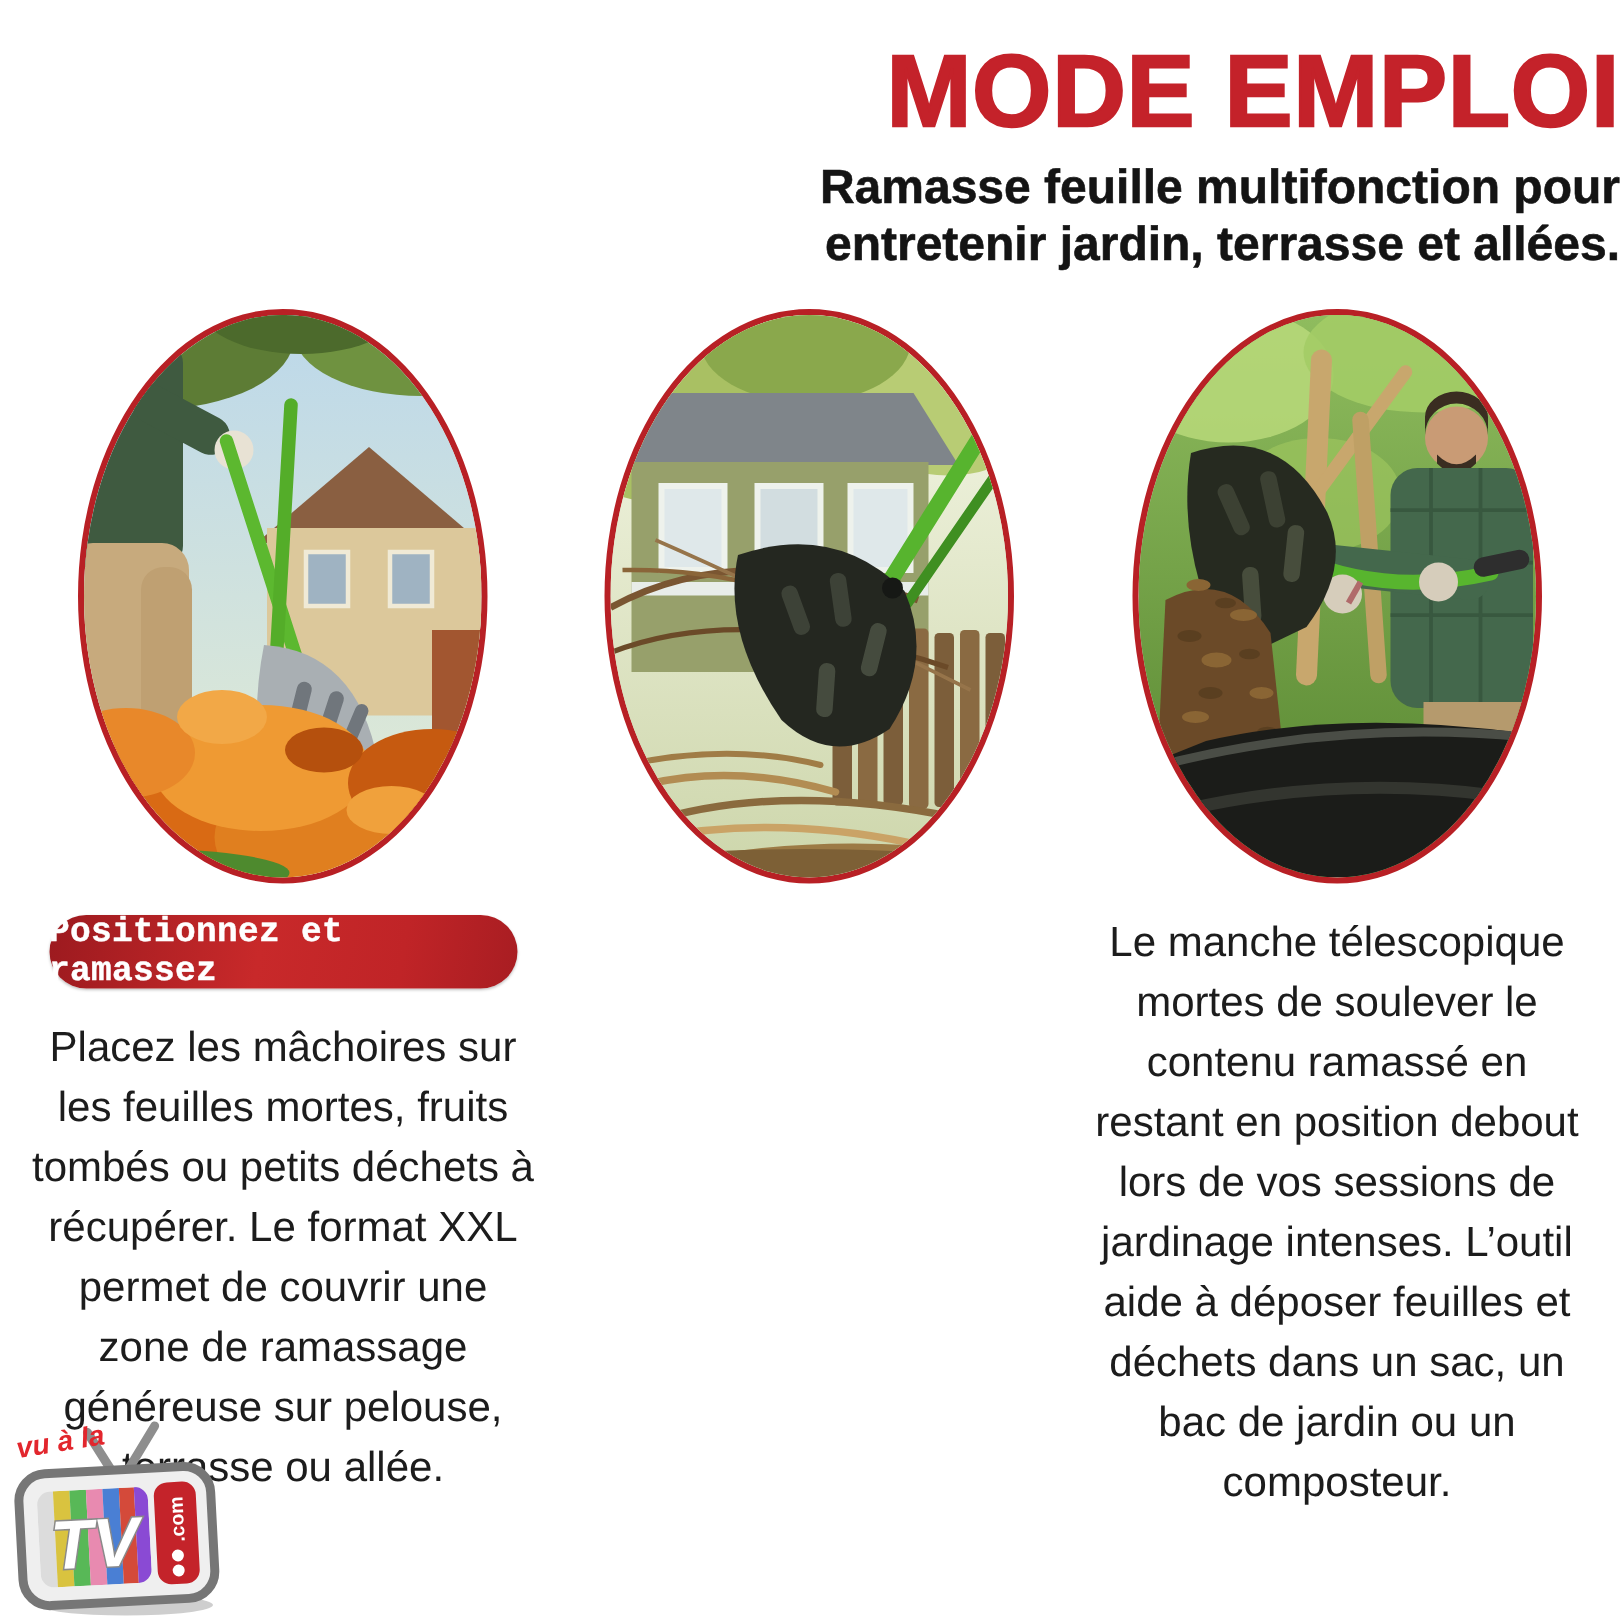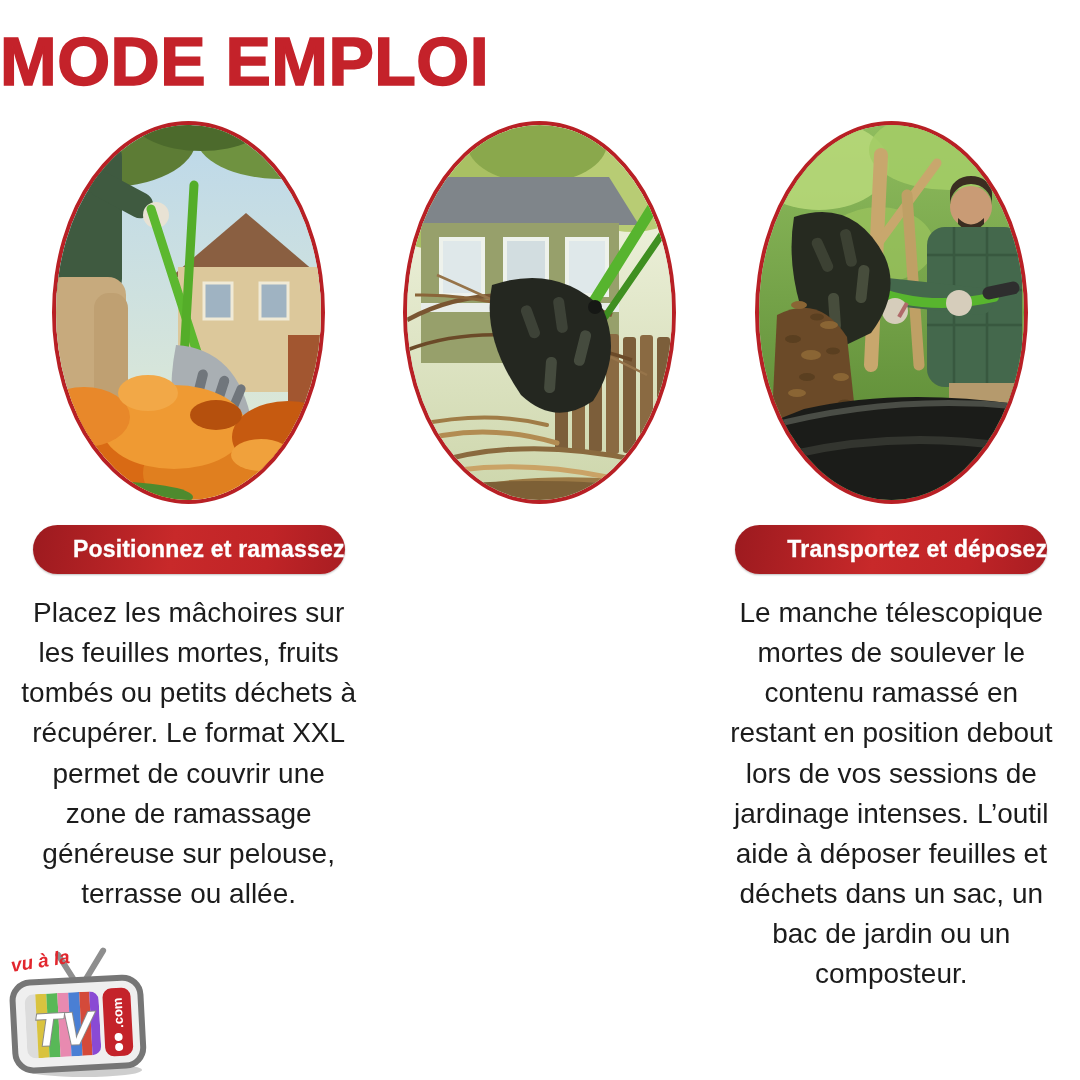--- a/index.html
+++ b/index.html
@@ -1,20 +1,20 @@
 <!DOCTYPE html>
 <html><head>
 <meta charset="utf-8">
 <style>
   html,body{margin:0;padding:0;background:#ffffff;}
   .canvas{
     position:relative;width:1080px;height:1080px;background:#ffffff;
     font-family:"Liberation Sans",sans-serif;overflow:hidden;
   }
-  header{ text-align:left; padding-top:26px; }
+  header{ text-align:right; padding-top:26px; }
   .title{
     margin:0;font-size:68px;line-height:1.05;font-weight:700;
     color:#c4222a;letter-spacing:0.5px;
     -webkit-text-stroke:1.6px #c4222a;
   }
   .subtitle{
     margin-top:8px;font-size:32px;line-height:1.19;font-weight:700;color:#141414;
     -webkit-text-stroke:0.4px #141414;
   }
   .columns{
@@ -22,40 +22,45 @@
   }
   .column{ width:350px; display:flex; flex-direction:column; align-items:center; }
   .oval{
     width:265px;height:375px;border:4px solid #b82025;border-radius:50%;
     overflow:hidden;background:#dde6d2;flex:none;
   }
   .oval svg{display:block;}
   .pill{
     margin-top:21px;width:312px;height:49px;border-radius:26px;
     background:linear-gradient(100deg,#9c1a1f 0%,#c8292a 45%,#c02427 75%,#a81d22 100%);
-    display:flex;align-items:center;justify-content:flex-end;flex:none;
+    display:flex;align-items:center;justify-content:flex-start;flex:none;
     box-shadow:0 1px 2px rgba(0,0,0,0.25);
+    font-family:Liberation Mono, monospace;
   }
   .pill span{
     color:#ffffff;font-size:23px;font-weight:700;letter-spacing:0.2px;
     -webkit-text-stroke:0.3px #ffffff;
   }
   .desc{
     margin:19px auto 0 auto;width:336px;font-size:28px;line-height:1.43;
     text-align:center;color:#1c1c1c;
   }
   .logo{ position:absolute; left:4px; top:946px; width:152px; height:132px; z-index:5; }
 </style>
 </head>
 <body>
 
 <div class="canvas">
 
   <header>
     <h1 class="title">MODE EMPLOI</h1>
+    <div class="subtitle">
+      <div>Ramasse feuille multifonction pour</div>
+      <div>entretenir jardin, terrasse et allées.</div>
+    </div>
   </header>
 
   <div class="columns">
 
     <section class="column">
       <div class="oval">
         <svg viewBox="0 0 265 375" width="265" height="375">
           <defs>
             <linearGradient id="s1sky" x1="0" y1="0" x2="0" y2="1">
               <stop offset="0" stop-color="#bcd8ea"></stop>
@@ -205,23 +210,20 @@
             <ellipse cx="74" cy="226" rx="7" ry="3.5"></ellipse>
               <ellipse cx="48" cy="252" rx="8" ry="4"></ellipse>
             <ellipse cx="86" cy="278" rx="7" ry="3.5"></ellipse>
               <ellipse cx="30" cy="296" rx="8" ry="4"></ellipse>
           </g>
           <path d="M0,302 L45,284 Q140,262 265,280 L265,375 L0,375 Z" fill="#1b1c19"></path>
           <path d="M0,304 Q130,268 265,282" stroke="#4a4d46" stroke-width="6" fill="none"></path>
           <path d="M30,330 Q140,305 250,322" stroke="#33352f" stroke-width="8" fill="none"></path>
         </svg>
       </div>
-      <div class="pill">
-        <span>Transportez et déposez</span>
-      </div>
       <p class="desc">Le manche télescopique mortes de soulever le contenu ramassé en restant en position debout lors de vos sessions de jardinage intenses. L’outil aide à déposer feuilles et déchets dans un sac, un bac de jardin ou un composteur.</p>
     </section>
 
   </div>
 
   <div class="logo">
     <svg viewBox="0 0 152 132" width="152" height="132">
       <defs>
         <clipPath id="scr">
             <rect x="22" y="46" width="74" height="64" rx="9"></rect>

